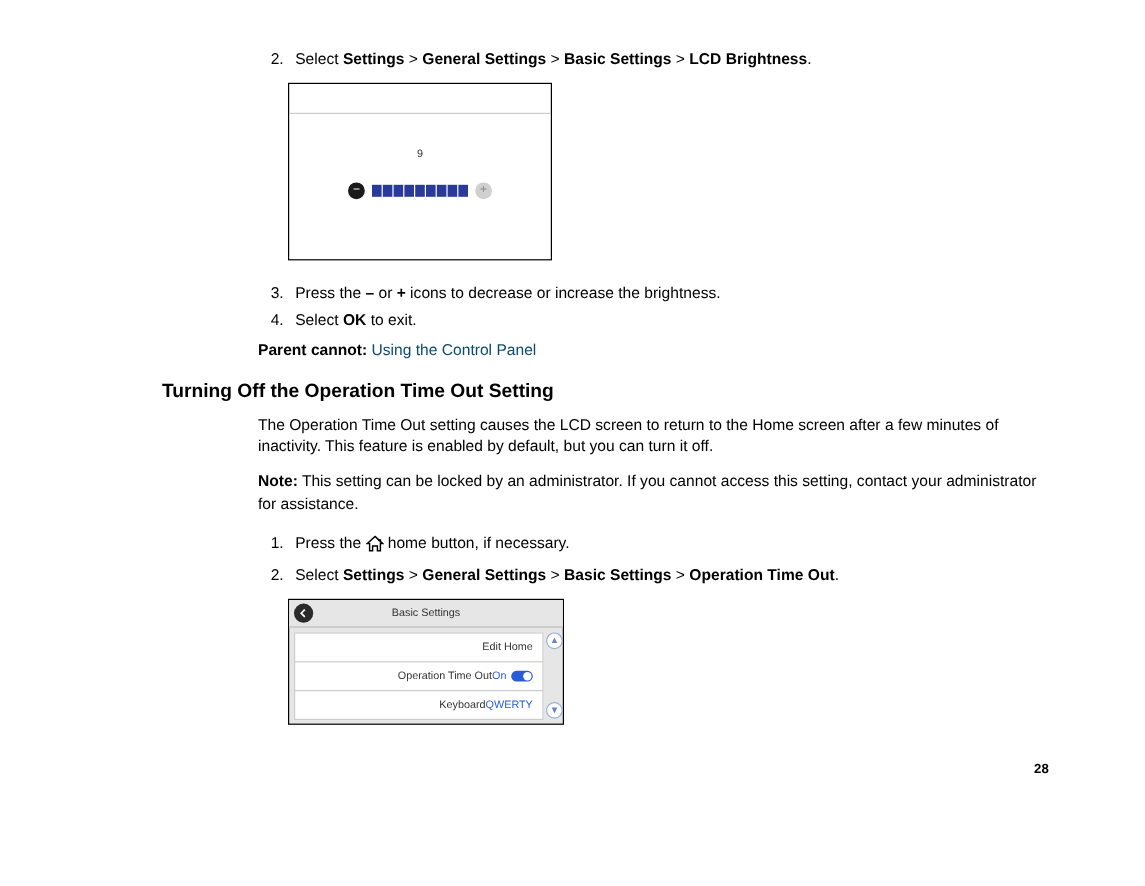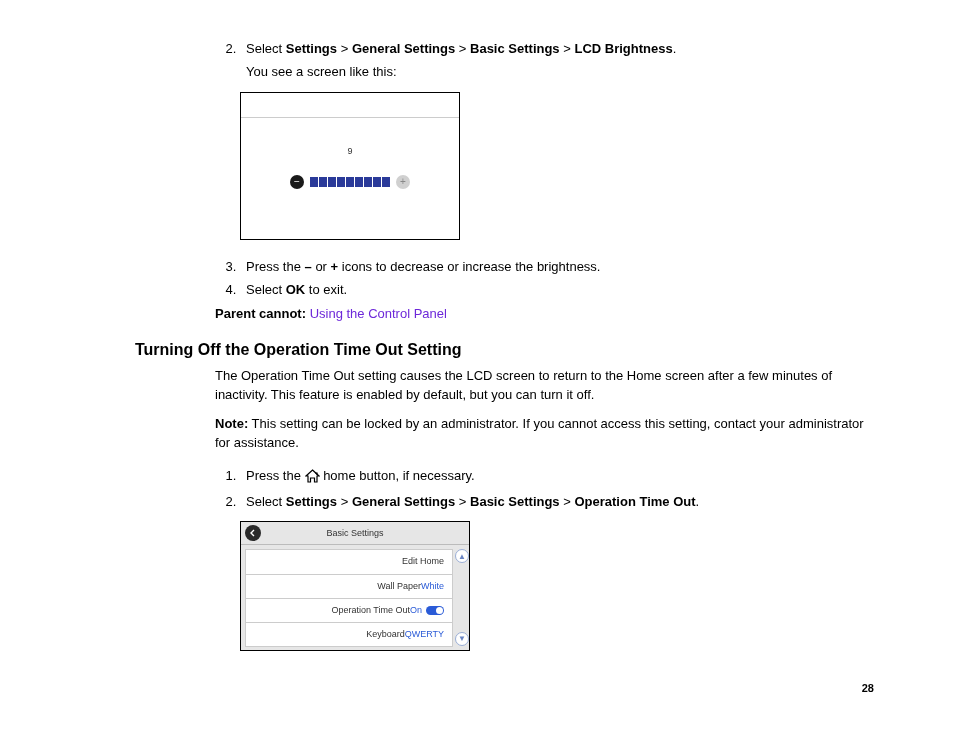--- a/index.html
+++ b/index.html
@@ -19,21 +19,21 @@
   ol li {
     padding-left: 6px;
     margin-bottom: 4px;
   }
   .screenshot {
     margin-left: 105px;
     margin-top: 10px;
     margin-bottom: 18px;
   }
   .parent-topic { margin-left: 80px; margin-top:6px; }
-  .link { color: #6d28d9; }
+  .link { color: #0c4a6e; }
   h2.section {
     font-size: 16px;
     font-weight: bold;
     margin: 14px 0 6px 0;
   }
   .body-para { margin-left: 80px; margin-bottom: 10px; }
   .note-para { margin-left: 80px; margin-bottom: 14px; }
   .page-num { text-align: right; font-size: 11px; font-weight: bold; margin-top: 30px; }
 
   
@@ -134,21 +134,20 @@
     display:inline-block;
     vertical-align: -3px;
   }
 </style>
 </head>
 <body>
 
 <ol start="2">
   <li>
     <span>Select </span><b>Settings</b><span> &gt; </span><b>General Settings</b><span> &gt; </span><b>Basic Settings</b><span> &gt; </span><b>LCD Brightness</b><span>.</span>
-    <div style="margin-top:4px;">You see a screen like this:</div>
   </li>
 </ol>
 
 <div class="screenshot">
   <div class="lcd-box">
     <div class="lcd-divider"></div>
     <div class="lcd-value">9</div>
     <div class="bright-row">
       <div class="round-btn minus">−</div>
       <div class="bar-track">
@@ -208,24 +207,20 @@
             <path d="M5 1 L2 4 L5 7" fill="none" stroke="#fff" stroke-width="1.4"></path>
           </svg>
       </div>
       <div class="bs-title">Basic Settings</div>
     </div>
     <div class="bs-body">
       <div class="bs-list">
         <div class="bs-item">
           <span>Edit Home</span>
           <span class="bs-val"></span>
-        </div>
-        <div class="bs-item">
-          <span>Wall Paper</span>
-          <span class="bs-val">White</span>
         </div>
         <div class="bs-item">
           <span>Operation Time Out</span>
           <span class="toggle">
             <span class="bs-val">On</span>
             <span class="toggle-track">
                 <span class="toggle-knob"></span>
               </span>
           </span>
         </div>

